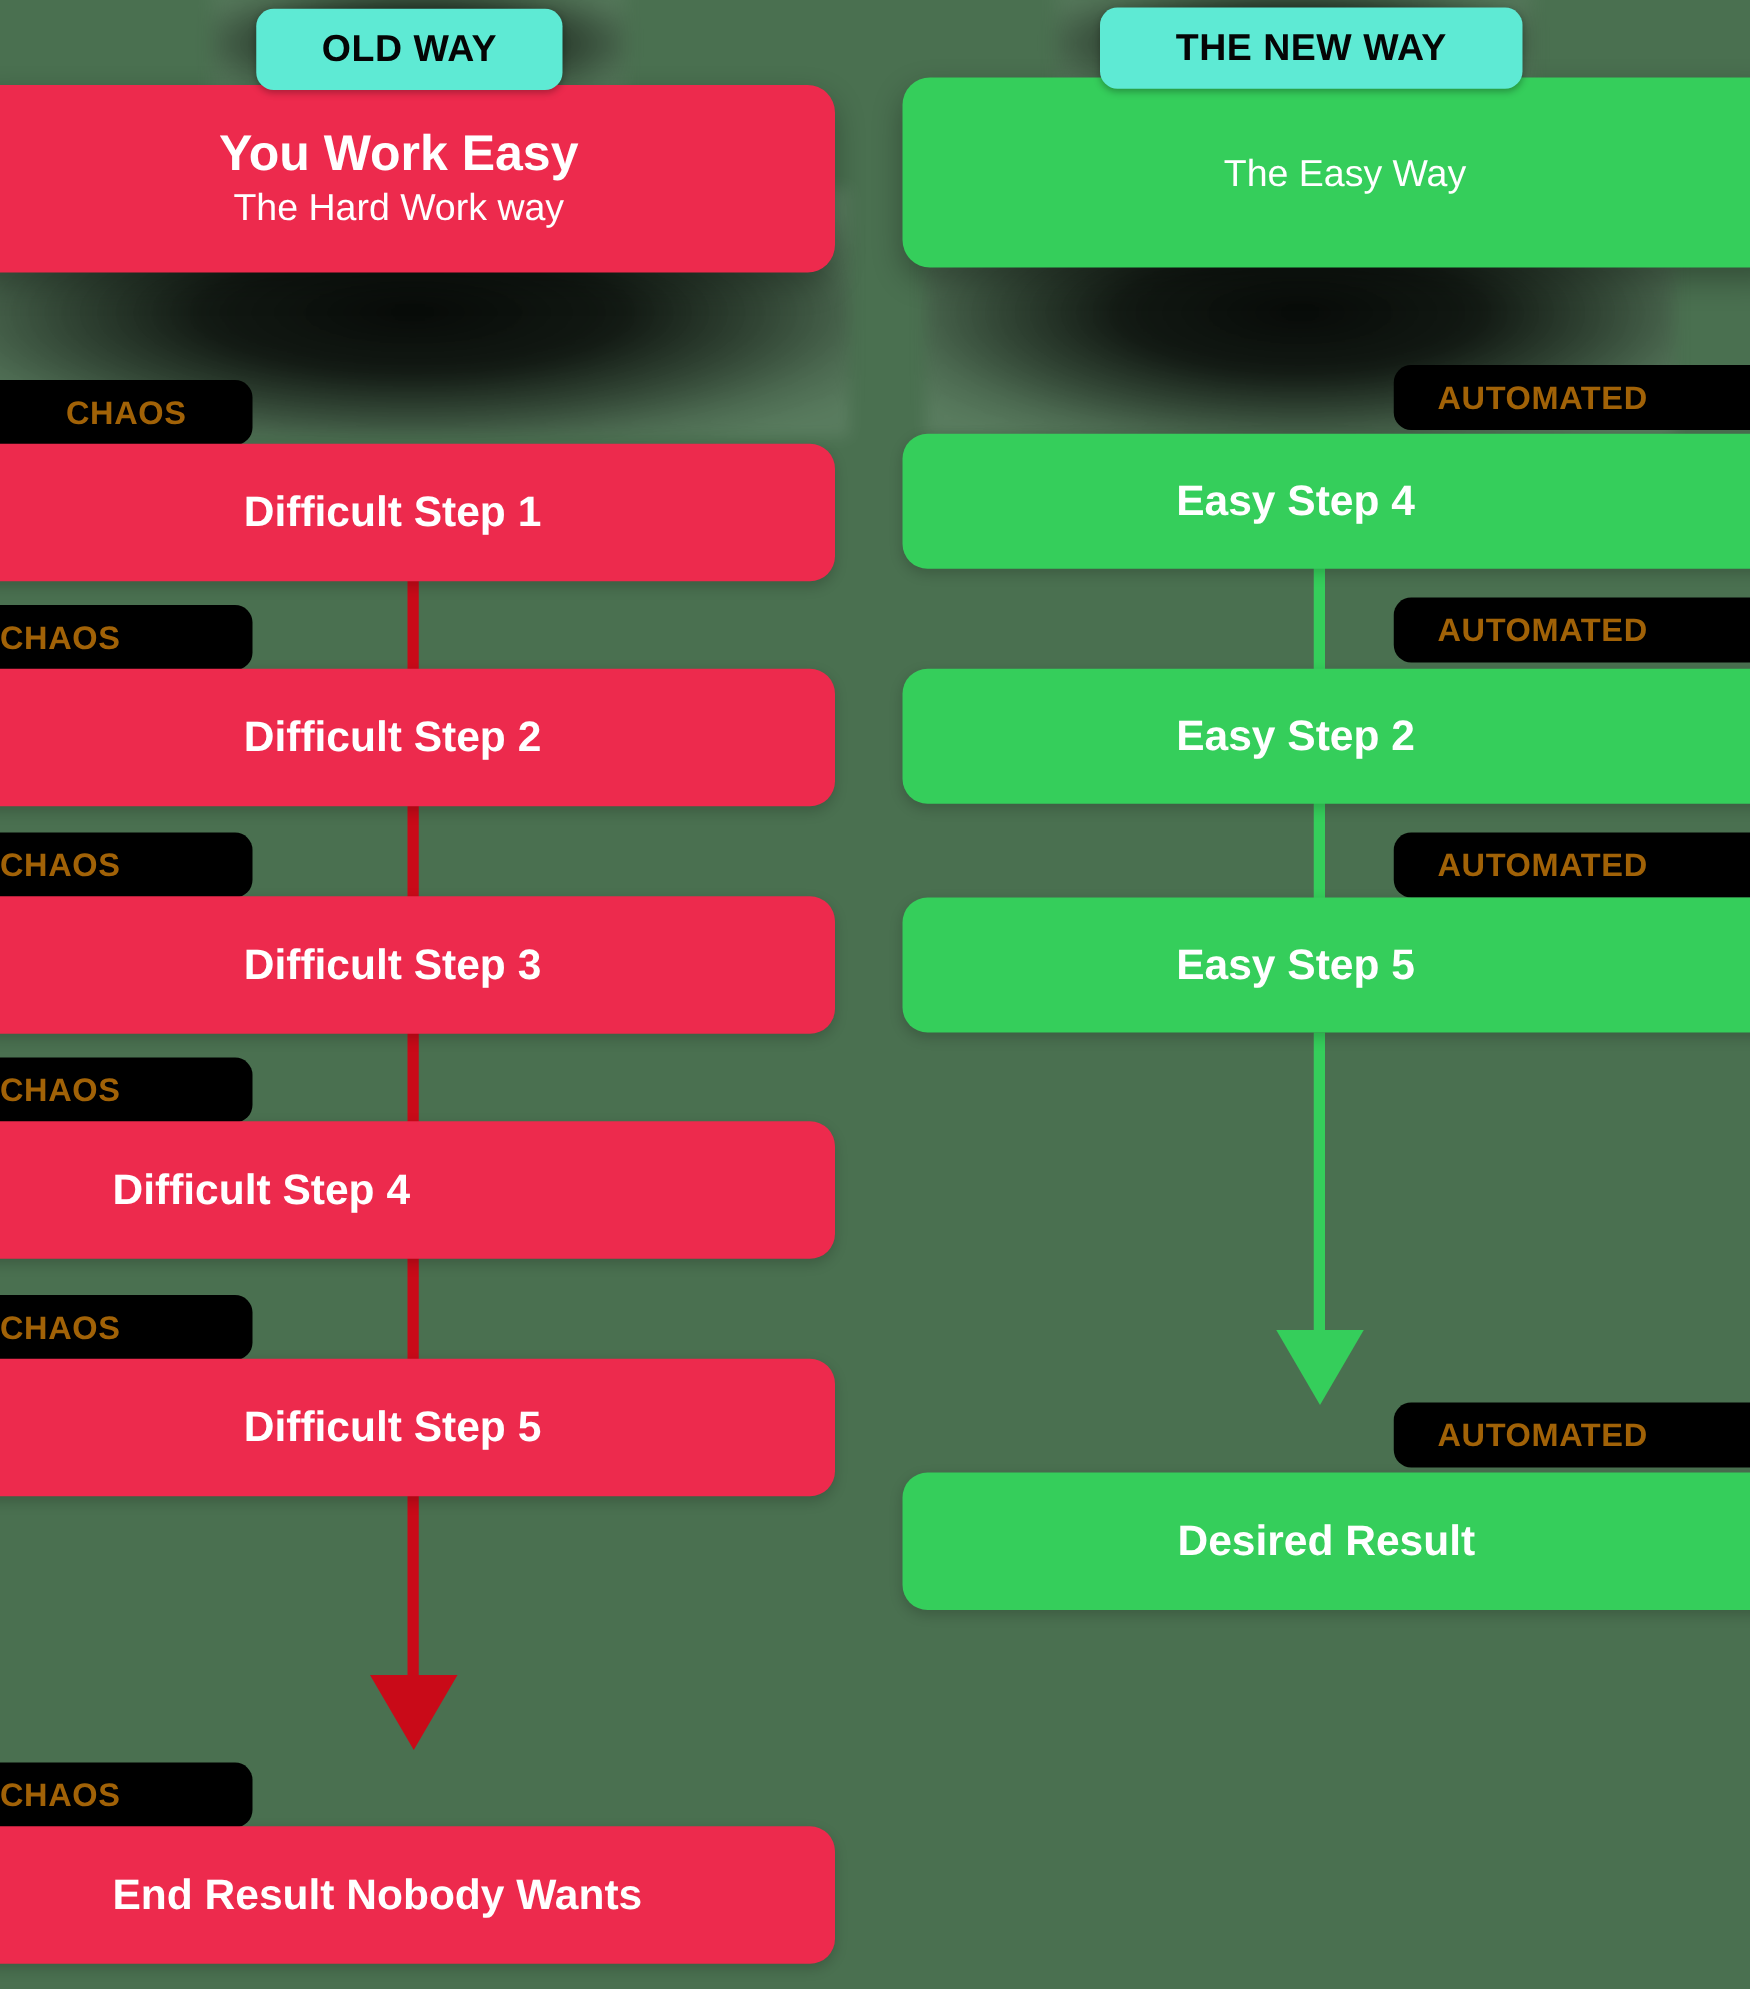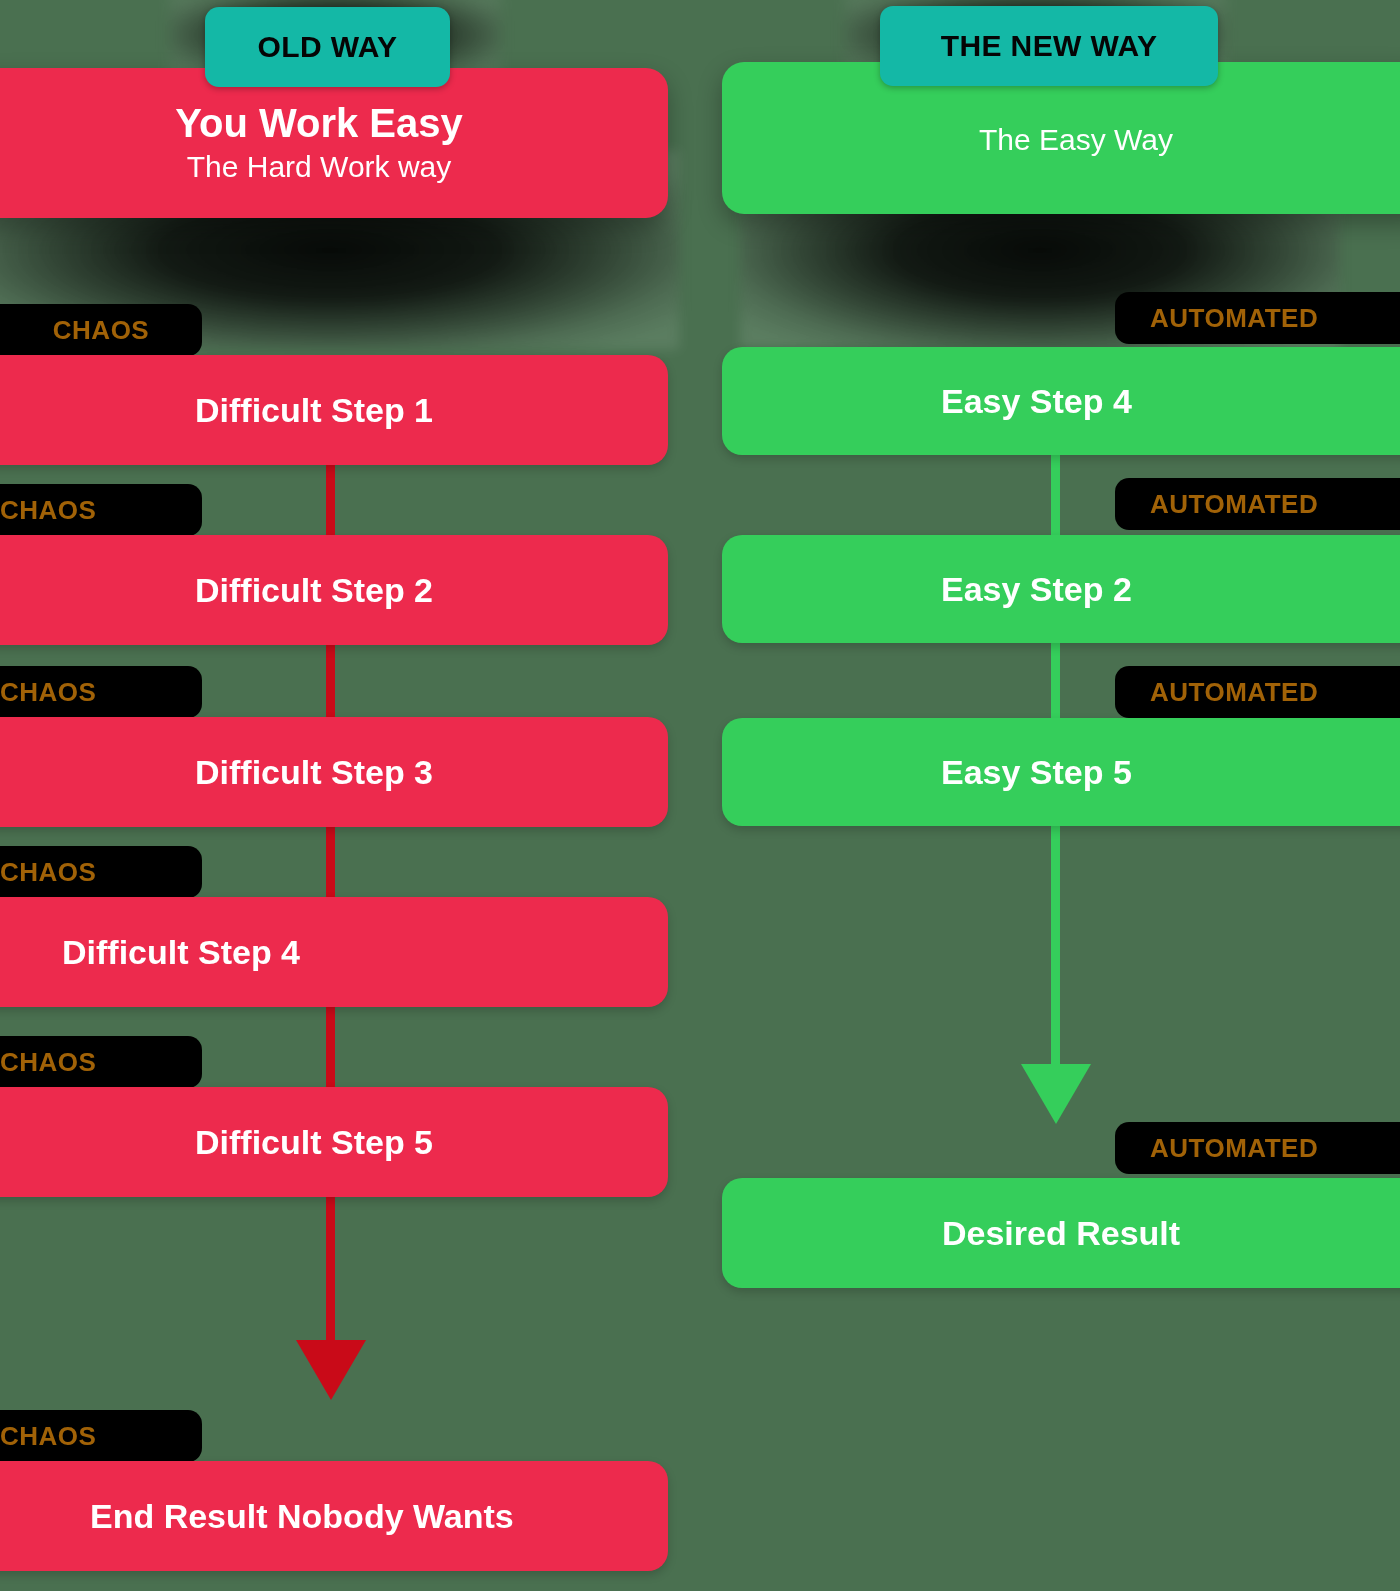--- a/index.html
+++ b/index.html
@@ -26,23 +26,23 @@
     background-image:
       repeating-conic-gradient(rgba(255,255,255,.30) 0% 25%, rgba(0,0,0,0) 0% 50%);
     background-size:3px 3px;
     mix-blend-mode:overlay;
     opacity:.55;
   }
 
   
   .pill{
     position:absolute;
-    background:#14b8a6;
+    background:#5eead4;
     border-radius:14px;
-    height:80px;
+    height:65px;
     display:flex;align-items:center;justify-content:center;
     box-shadow:0 2px 6px rgba(0,0,0,.28);
     z-index:40;
   }
   .pill span{
     font-size:30px;font-weight:700;color:#050505;letter-spacing:.4px;
     white-space:nowrap;
   }
 
   
@@ -151,21 +151,21 @@
     <span style="margin-left:30px;">CHAOS</span>
   </div>
   <div class="bar red" style="left:-30px;top:717px;width:698px;height:110px;">
     <span class="bar-label" style="margin-left:225px;">Difficult Step 3</span>
   </div>
 
   <div class="badge" style="left:-30px;top:846px;width:232px;">
     <span style="margin-left:30px;">CHAOS</span>
   </div>
   <div class="bar red" style="left:-30px;top:897px;width:698px;height:110px;">
-    <span class="bar-label" style="margin-left:92px;">Difficult Step 4</span>
+    <span class="bar-label" style="margin-left:120px;">Difficult Step 4</span>
   </div>
 
   <div class="badge" style="left:-30px;top:1036px;width:232px;">
     <span style="margin-left:30px;">CHAOS</span>
   </div>
   <div class="bar red" style="left:-30px;top:1087px;width:698px;height:110px;">
     <span class="bar-label" style="margin-left:225px;">Difficult Step 5</span>
   </div>
 
   <div class="badge" style="left:-30px;top:1410px;width:232px;">
@@ -177,21 +177,21 @@
 
   <div class="conn green" style="left:1051px;top:440px;height:110px;"></div>
   <div class="conn green" style="left:1051px;top:622px;height:110px;"></div>
   <div class="conn green" style="left:1051px;top:826px;height:250px;"></div>
   <div class="arrowhead green" style="left:1021px;top:1064px;"></div>
 
   <div class="headcard" style="left:722px;top:62px;width:708px;height:152px;background:#35CE5B;">
     <div class="h-sub">The Easy Way</div>
   </div>
 
-  <div class="pill" style="left:880px;top:6px;width:338px;border-radius:13px;">
+  <div class="pill" style="left:880px;top:6px;width:338px;">
     <span>THE NEW WAY</span>
   </div>
 
   <div class="badge" style="left:1115px;top:292px;width:315px;">
     <span style="margin-left:35px;">AUTOMATED</span>
   </div>
   <div class="bar green" style="left:722px;top:347px;width:708px;height:108px;">
     <span class="bar-label" style="margin-left:219px;">Easy Step 4</span>
   </div>
 

